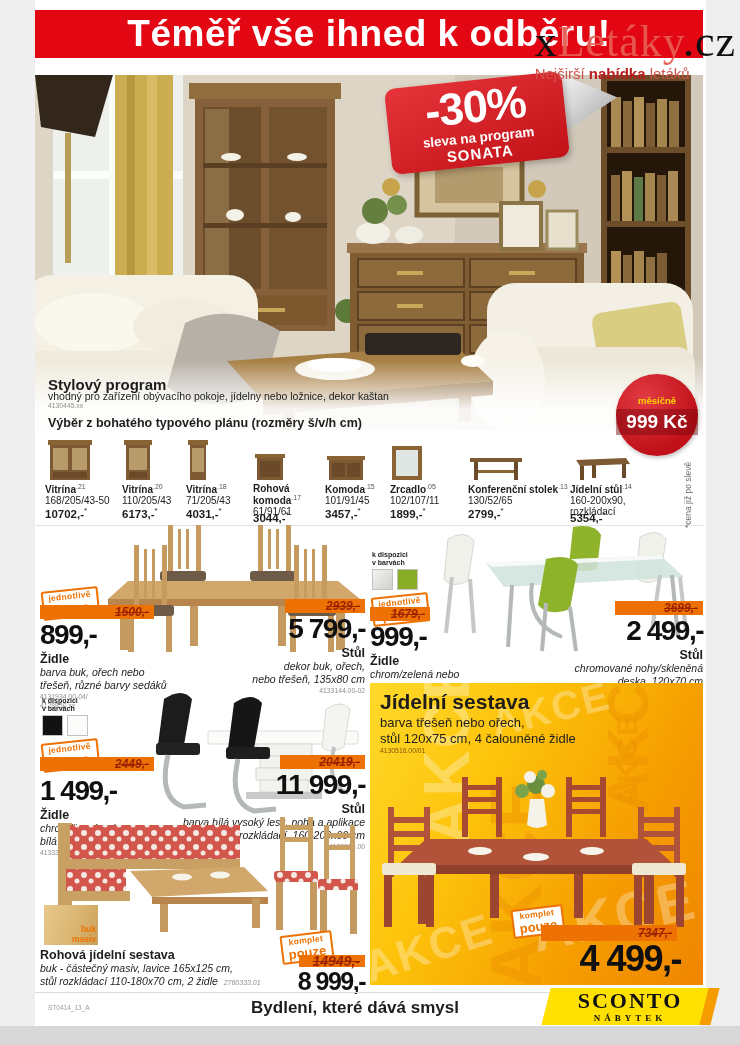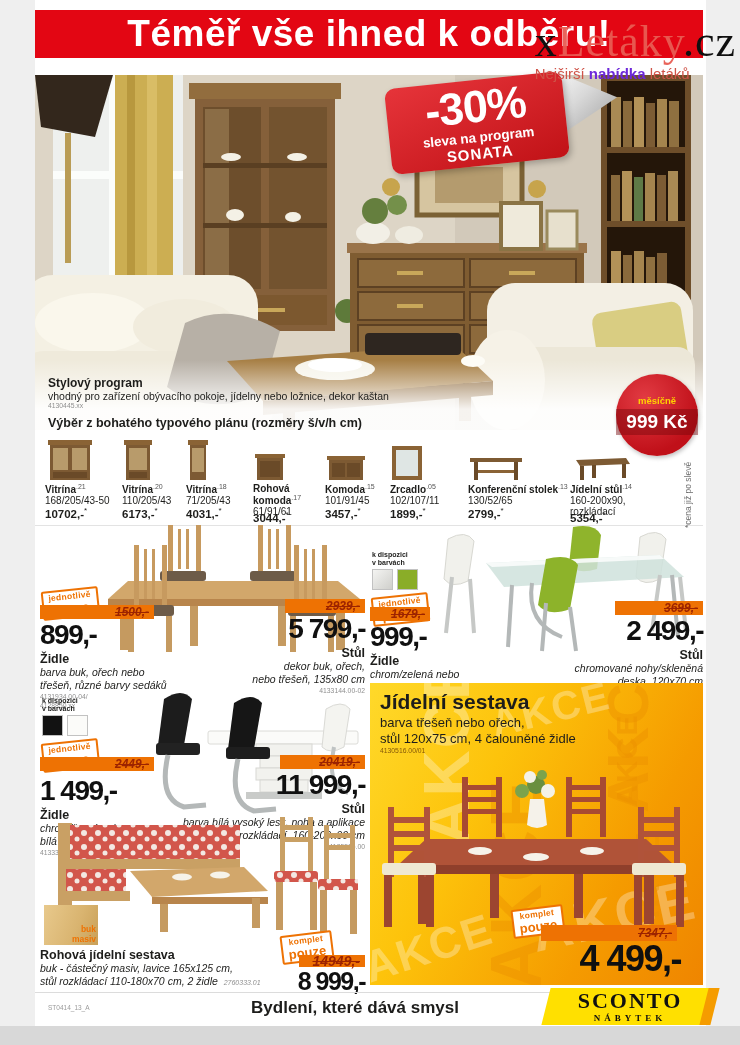--- a/index.html
+++ b/index.html
@@ -7,40 +7,40 @@
          font-family:"Liberation Sans",sans-serif;color:#1d1d1b;}
   .abs{position:absolute;}
   .page{left:35px;top:0;width:671px;height:1026px;background:#fff;}
   
   .wm{right:4px;top:0;text-align:left;z-index:60;line-height:1;margin-top:20px;}
   .wm-main{font-family:"Liberation Serif",serif;font-size:44px;letter-spacing:1px;}
   .wm-x,.wm-cz{color:#101010;}
   .wm-red{color:rgba(232,92,82,.95);}
   .wm-tag{font-size:15px;margin-top:2px;font-family:"Liberation Sans",sans-serif;}
   .wm-tag .r{color:#cf5348;}
-  .wm-tag .b{color:#6d28d9;font-weight:bold;}
+  .wm-tag .b{color:#b91c1c;font-weight:bold;}
   
   .banner{left:35px;top:10px;width:668px;height:48px;background:#e30613;display:flex;
           align-items:center;justify-content:center;z-index:5;}
   .banner span{color:#fff;font-weight:bold;font-size:37px;letter-spacing:.5px;}
   
   .hero{left:35px;top:75px;width:668px;height:355px;overflow:hidden;background:#ddd5c6;}
   .hero svg{display:block;}
   .herofade{left:35px;top:360px;width:668px;height:70px;
             background:linear-gradient(rgba(255,255,255,0),rgba(255,255,255,.92) 70%);}
   .sticker{left:388px;top:80px;width:178px;height:86px;transform:rotate(-6deg);z-index:20;}
   .stick-body{position:absolute;inset:0;background:linear-gradient(160deg,#e6343a,#c11217);
               border-radius:10px;color:#fff;text-align:center;box-shadow:2px 3px 6px rgba(0,0,0,.25);}
   .stick-curl{position:absolute;right:-52px;top:-8px;width:92px;height:88px;
               background:linear-gradient(135deg,#ffffff 15%,#d9d9d9 50%,#8f8f8f 100%);
               clip-path:polygon(2% 0,100% 38%,18% 100%);transform:rotate(8deg);z-index:-1;}
   .stick-pct{font-size:45px;font-weight:bold;letter-spacing:-1px;line-height:1;margin-top:4px;}
   .stick-l1{font-size:13.5px;font-weight:bold;margin-top:1px;}
   .stick-l2{font-size:15px;font-weight:bold;letter-spacing:1px;}
-  .cap-title{left:48px;top:376px;font-size:12px;font-weight:bold;z-index:12;}
+  .cap-title{left:48px;top:376px;font-size:15px;font-weight:bold;z-index:12;}
   .cap-desc{left:48px;top:390px;font-size:10.5px;z-index:12;}
   .cap-code{left:48px;top:402px;font-size:6.8px;color:#8f8f8f;z-index:12;}
   .monthly{left:616px;top:374px;width:82px;height:82px;border-radius:50%;z-index:25;
            background:radial-gradient(circle at 35% 30%,#e23b43,#c01019 70%);
            display:flex;flex-direction:column;align-items:center;justify-content:center;
            box-shadow:1px 2px 4px rgba(0,0,0,.25);}
   .monthly .ml{color:#ffd200;font-size:9.5px;font-weight:bold;}
   .monthly .mp{color:#fff;font-size:19px;font-weight:bold;background:rgba(120,6,12,.45);
                width:100%;text-align:center;padding:2px 0;margin-top:3px;}
   .tp-head{left:48px;top:416px;font-size:12.5px;font-weight:bold;z-index:12;}

